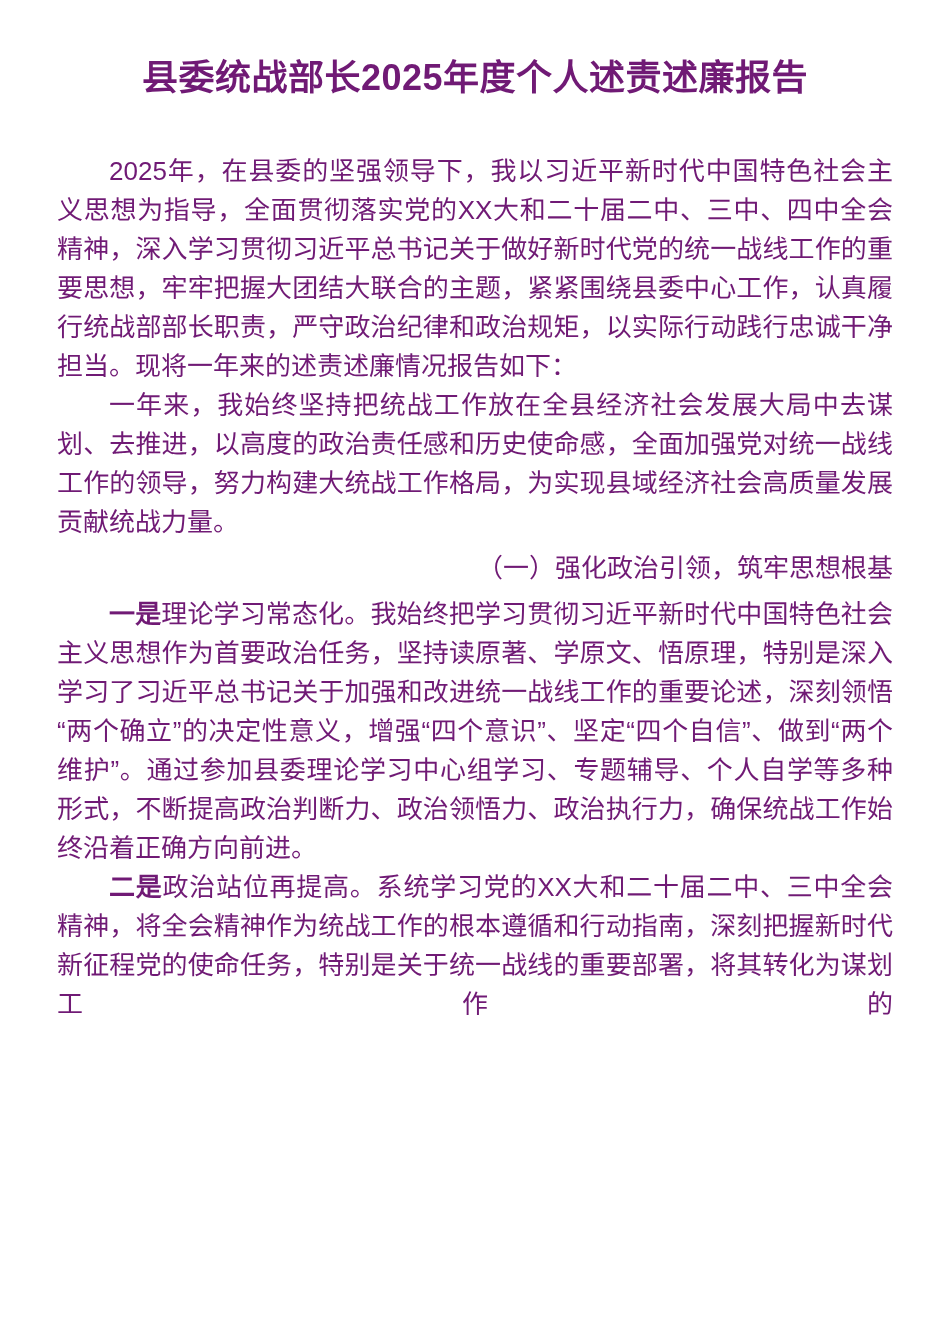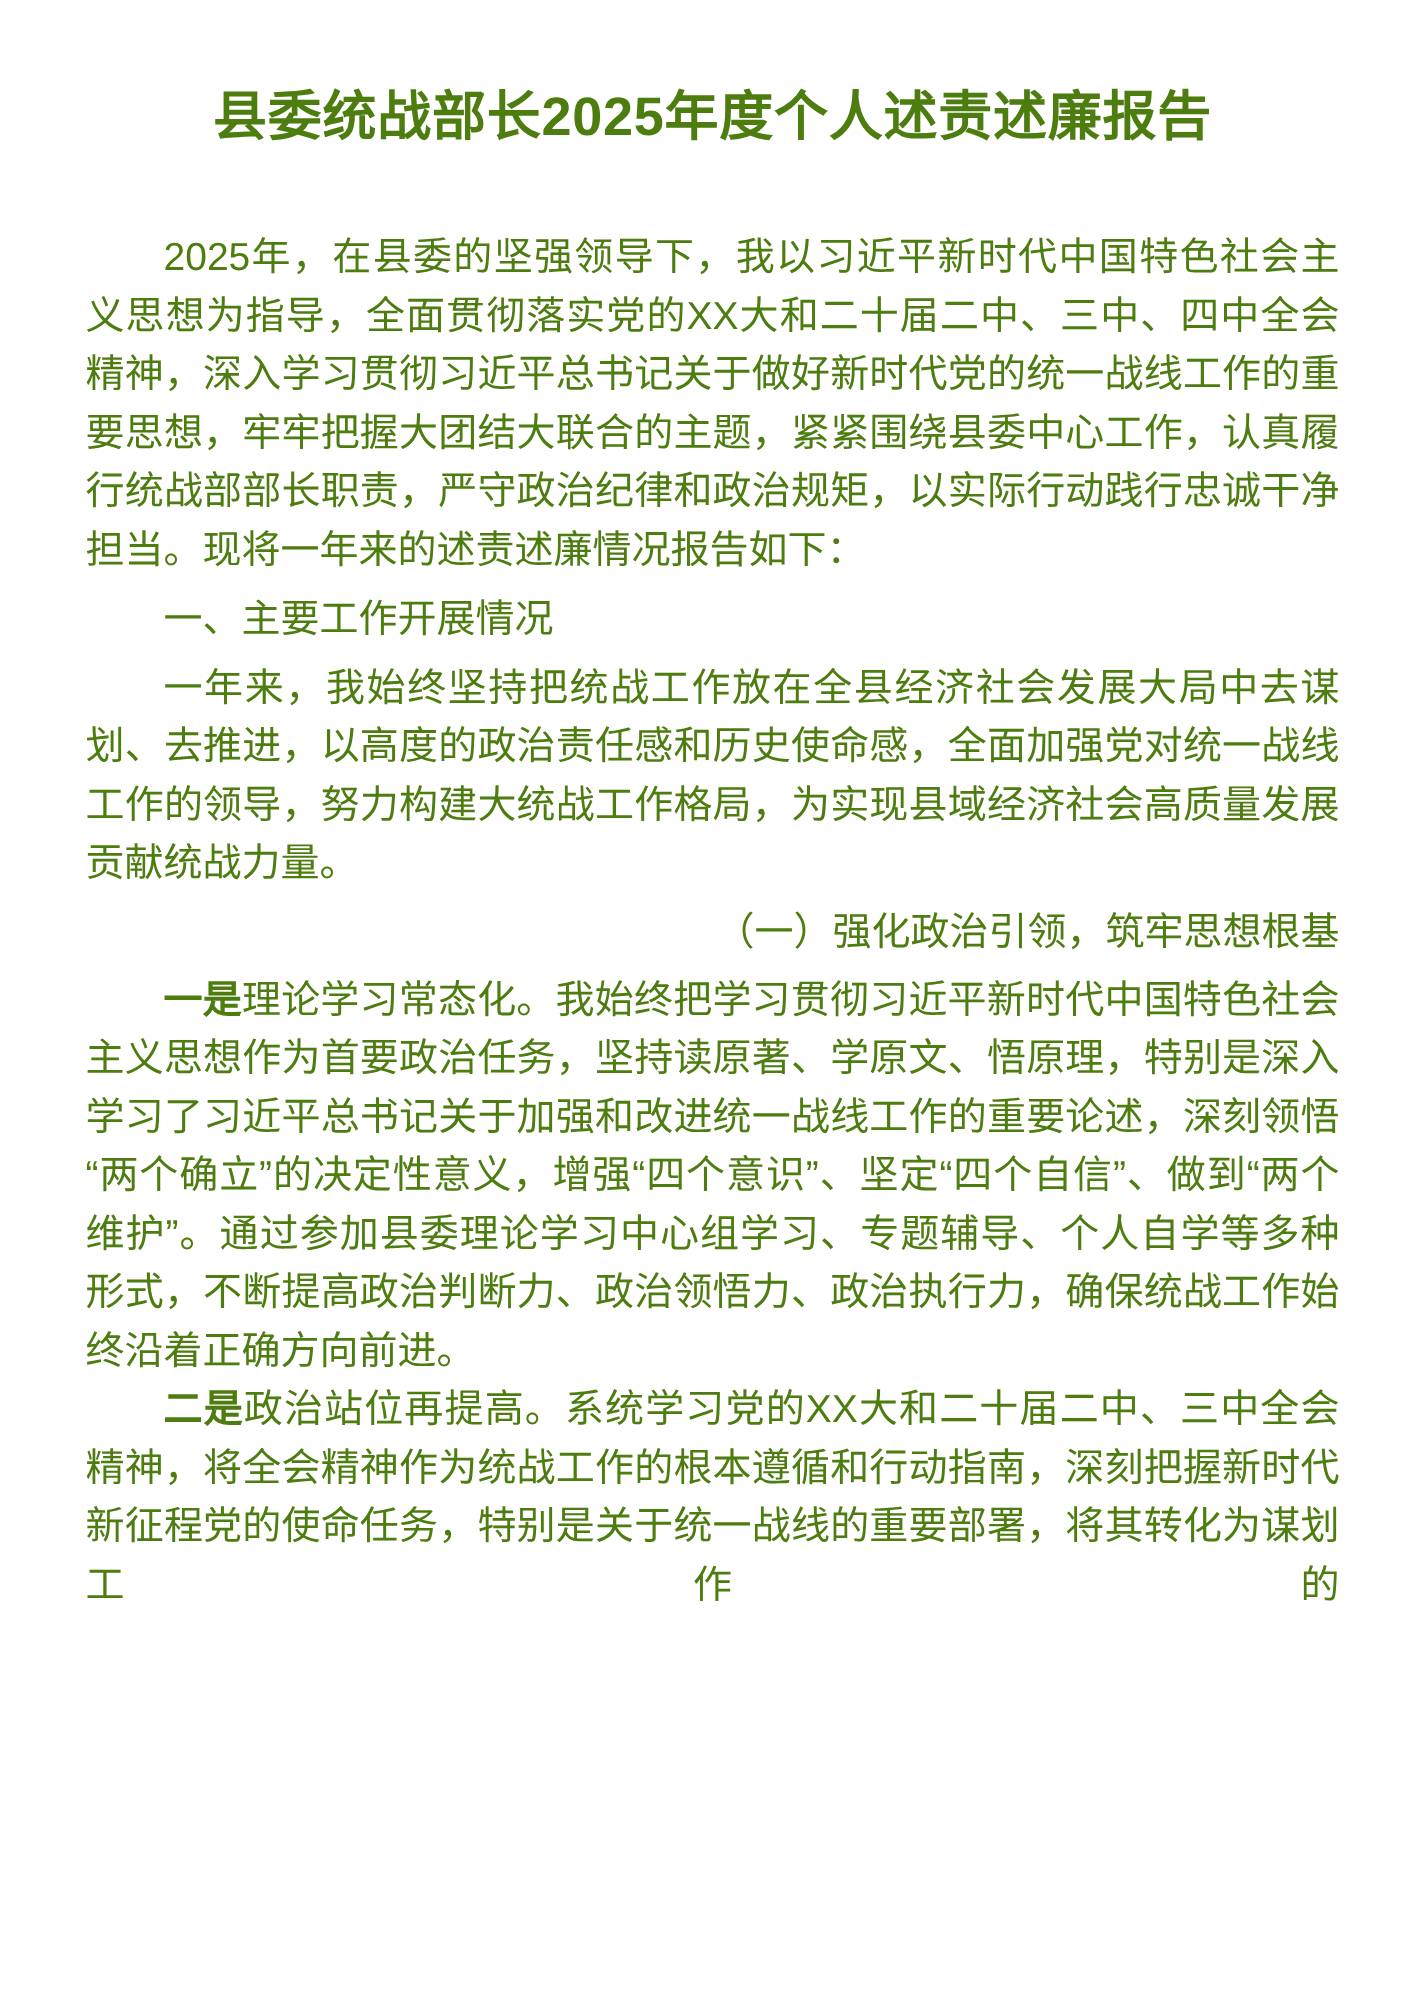--- a/index.html
+++ b/index.html
@@ -85,28 +85,27 @@
   }
 
   
   .para.clipped {
     text-align-last: justify;
   }
 </style>
 </head>
 <body style="background: rgb(255, 255, 255);">
 
-<div class="page" style="background: rgb(255, 255, 255); color: #4d7c0f;">
+<div class="page" style="background: rgb(255, 255, 255); color: #701a75;">
   <div class="doc-body">
 
     <h1 class="doc-title" id="title-el">县委统战部长2025年度个人述责述廉报告</h1>
 
     <p class="para first" id="p1">2025年，在县委的坚强领导下，我以习近平新时代中国特色社会主义思想为指导，全面贯彻落实党的XX大和二十届二中、三中、四中全会精神，深入学习贯彻习近平总书记关于做好新时代党的统一战线工作的重要思想，牢牢把握大团结大联合的主题，紧紧围绕县委中心工作，认真履行统战部部长职责，严守政治纪律和政治规矩，以实际行动践行忠诚干净担当。现将一年来的述责述廉情况报告如下：</p>
 
-    <p class="heading-1" id="h1">一、主要工作开展情况</p>
 
     <p class="para" id="p2">一年来，我始终坚持把统战工作放在全县经济社会发展大局中去谋划、去推进，以高度的政治责任感和历史使命感，全面加强党对统一战线工作的领导，努力构建大统战工作格局，为实现县域经济社会高质量发展贡献统战力量。</p>
 
     <p class="heading-2" id="h2">（一）强化政治引领，筑牢思想根基</p>
 
     <p class="para" id="p3"><span class="lead" id="p3lead">一是</span><span id="p3text">理论学习常态化。我始终把学习贯彻习近平新时代中国特色社会主义思想作为首要政治任务，坚持读原著、学原文、悟原理，特别是深入学习了习近平总书记关于加强和改进统一战线工作的重要论述，深刻领悟“两个确立”的决定性意义，增强“四个意识”、坚定“四个自信”、做到“两个维护”。通过参加县委理论学习中心组学习、专题辅导、个人自学等多种形式，不断提高政治判断力、政治领悟力、政治执行力，确保统战工作始终沿着正确方向前进。</span></p>
 
     <p class="para clipped" id="p4"><span class="lead" id="p4lead">二是</span><span id="p4text">政治站位再提高。系统学习党的XX大和二十届二中、三中全会精神，将全会精神作为统战工作的根本遵循和行动指南，深刻把握新时代新征程党的使命任务，特别是关于统一战线的重要部署，将其转化为谋划工作的</span></p>
 
   </div>

